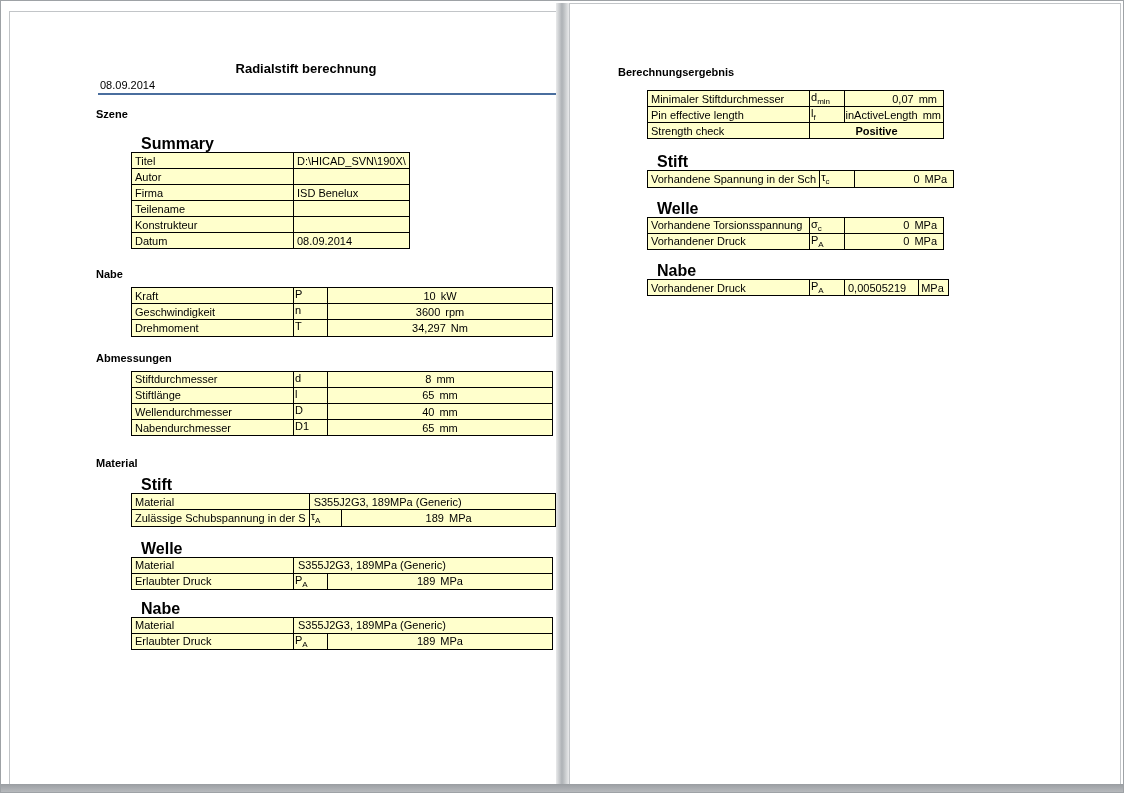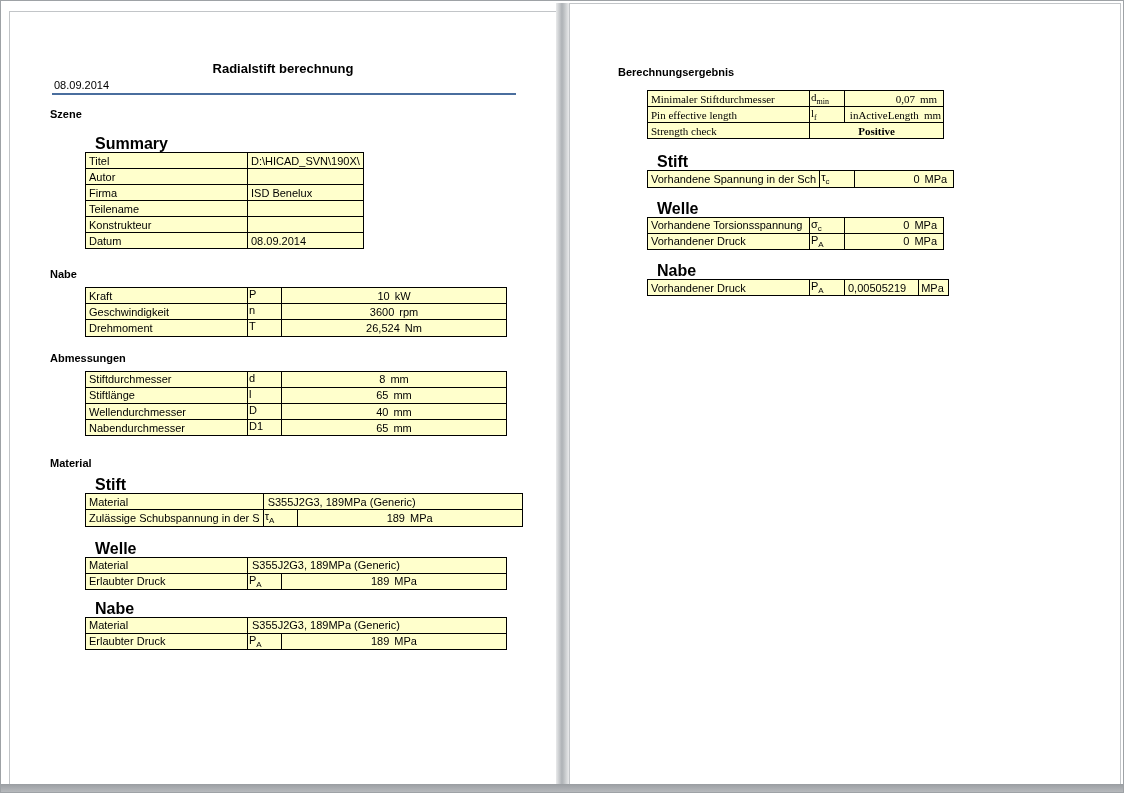--- a/index.html
+++ b/index.html
@@ -1,19 +1,19 @@
 <!DOCTYPE html>
 <html><head>
 <meta charset="utf-8">
 <style>
   html,body{margin:0;padding:0;}
   body{font-family:"Liberation Sans","DejaVu Sans",sans-serif;color:#000;}
   .frame{position:relative;width:1122px;height:791px;border:1px solid #9EA2A6;background:#FFFFFF;overflow:hidden;}
   .page{position:absolute;background:#fff;border:1px solid #C2C5C8;box-sizing:border-box;}
-  .page-left{left:8px;top:10px;width:548px;height:774px;}
+  .page-left{left:8px;top:10px;width:548px;height:774px;padding-left:46px;}
   .page-right{left:568px;top:2px;width:552px;height:782px;}
   .page-gap{position:absolute;left:555px;top:2px;width:13px;height:782px;
     background:linear-gradient(90deg,#E9EAEB 0%,#AEB2B6 45%,#B6BABD 55%,#E9EAEB 100%);}
   .bottom-band{position:absolute;left:0;top:783px;width:1122px;height:8px;
     background:linear-gradient(180deg,#9A9EA2,#B7BABD);}
 
   .doc-title{padding-top:50px;text-align:center;font-size:13px;font-weight:bold;line-height:14px;letter-spacing:0px;}
   .date-rule{margin:3px 0 0 42px;width:462px;border-bottom:2px solid #4A6E9E;padding:0 0 2px 2px;font-size:11px;line-height:12px;}
   .sec-h{margin:13px 0 0 40px;font-size:11px;font-weight:bold;line-height:12px;}
   .sub-h{font-size:16px;font-weight:bold;line-height:13px;margin:12px 0 2px 85px;}
@@ -92,21 +92,21 @@
         <td class="vc"><span>10</span><span class="unit">kW</span></td>
       </tr>
       <tr>
         <td class="lbl">Geschwindigkeit</td>
         <td class="sym"><span>n</span><sub></sub></td>
         <td class="vc"><span>3600</span><span class="unit">rpm</span></td>
       </tr>
       <tr>
         <td class="lbl">Drehmoment</td>
         <td class="sym"><span>T</span><sub></sub></td>
-        <td class="vc"><span>26,524</span><span class="unit">Nm</span></td>
+        <td class="vc"><span>34,297</span><span class="unit">Nm</span></td>
       </tr>
     </tbody>
       </table>
 
     <div class="sec-h" style="margin-top:15px;">Abmessungen</div>
     <table class="t-left" style="margin-top:7px;">
       <colgroup>
           <col style="width:162px">
           <col style="width:34px">
           <col style="width:225px">
@@ -193,21 +193,21 @@
         <td class="lbl">Erlaubter Druck</td>
         <td class="sym"><span>P</span><sub>A</sub></td>
         <td class="vc"><span>189</span><span class="unit">MPa</span></td>
       </tr>
     </tbody>
       </table>
   </div>
 
   <div class="page page-right">
     <div class="ber-h">Berechnungsergebnis</div>
-    <table class="t-right" style="margin-top:12px;font-family:Liberation Serif, serif;">
+    <table class="t-right" style="margin-top:12px;">
       <colgroup>
           <col style="width:162px">
           <col style="width:35px">
           <col style="width:99px">
         </colgroup>
       <tbody>
           <tr>
         <td class="lbl">Minimaler Stiftdurchmesser</td>
         <td class="sym"><span>d</span><sub>min</sub></td>
         <td class="vr"><span>0,07</span><span class="unit">mm</span></td>

